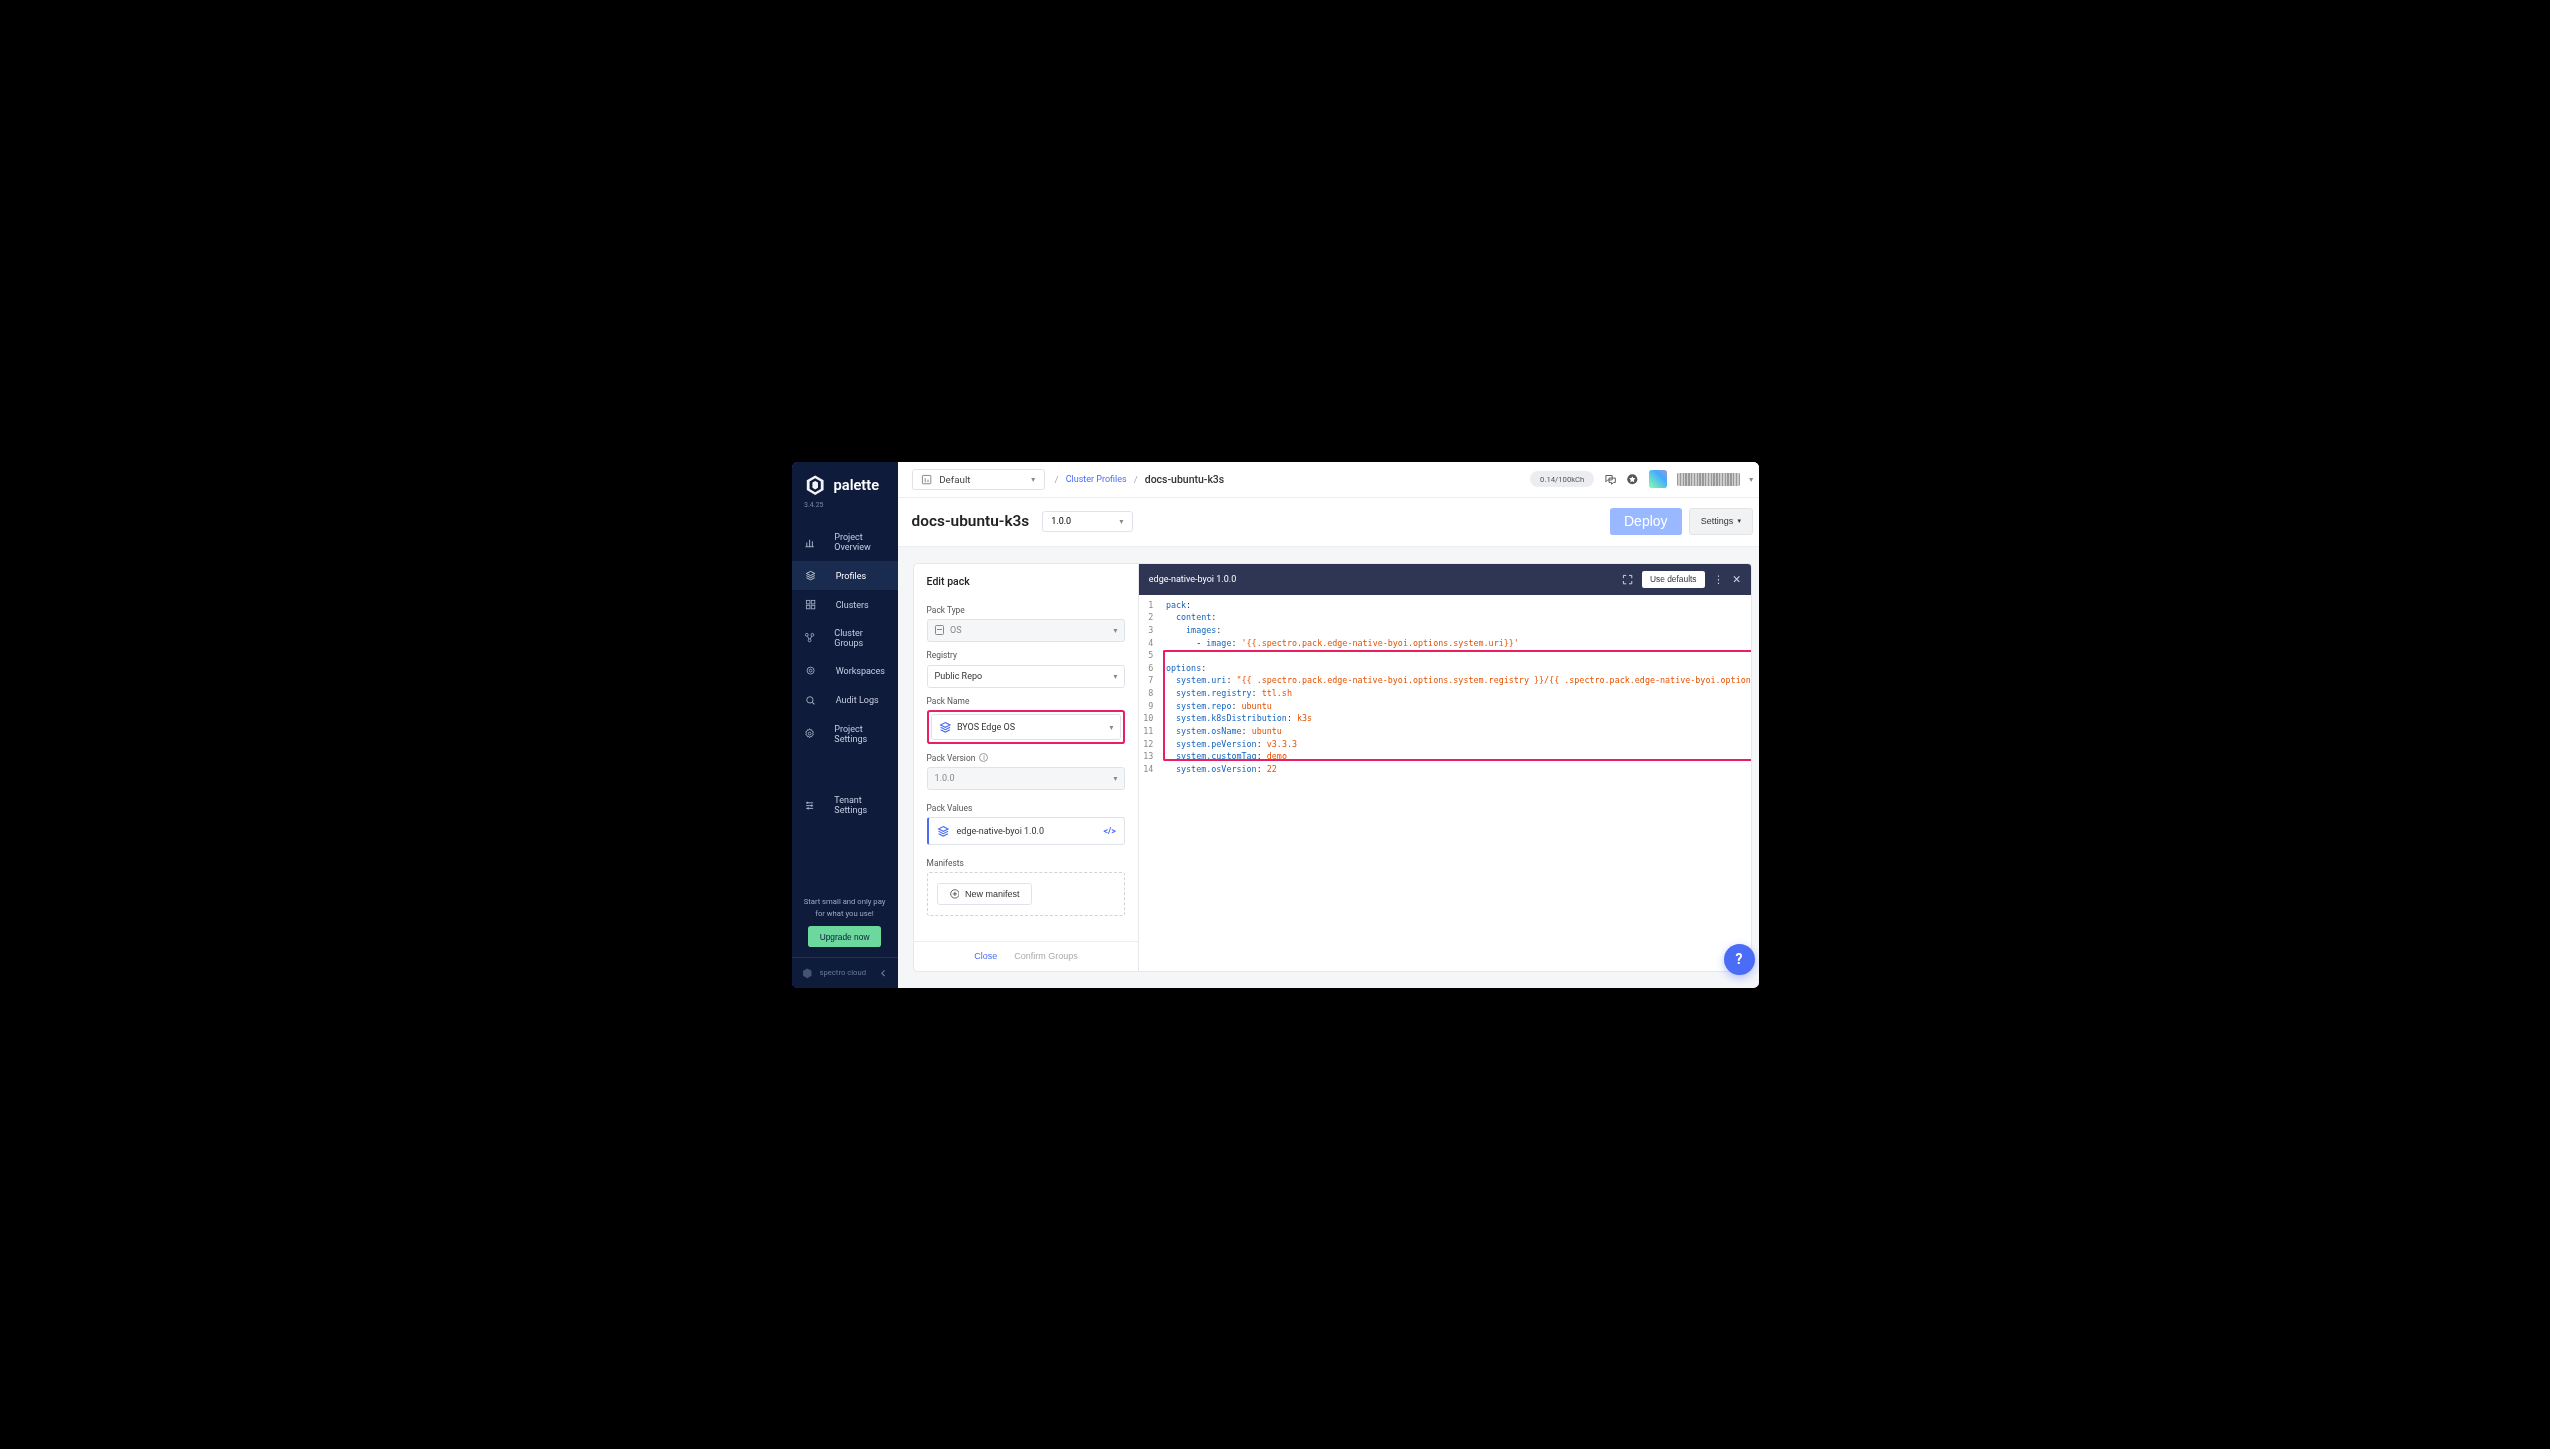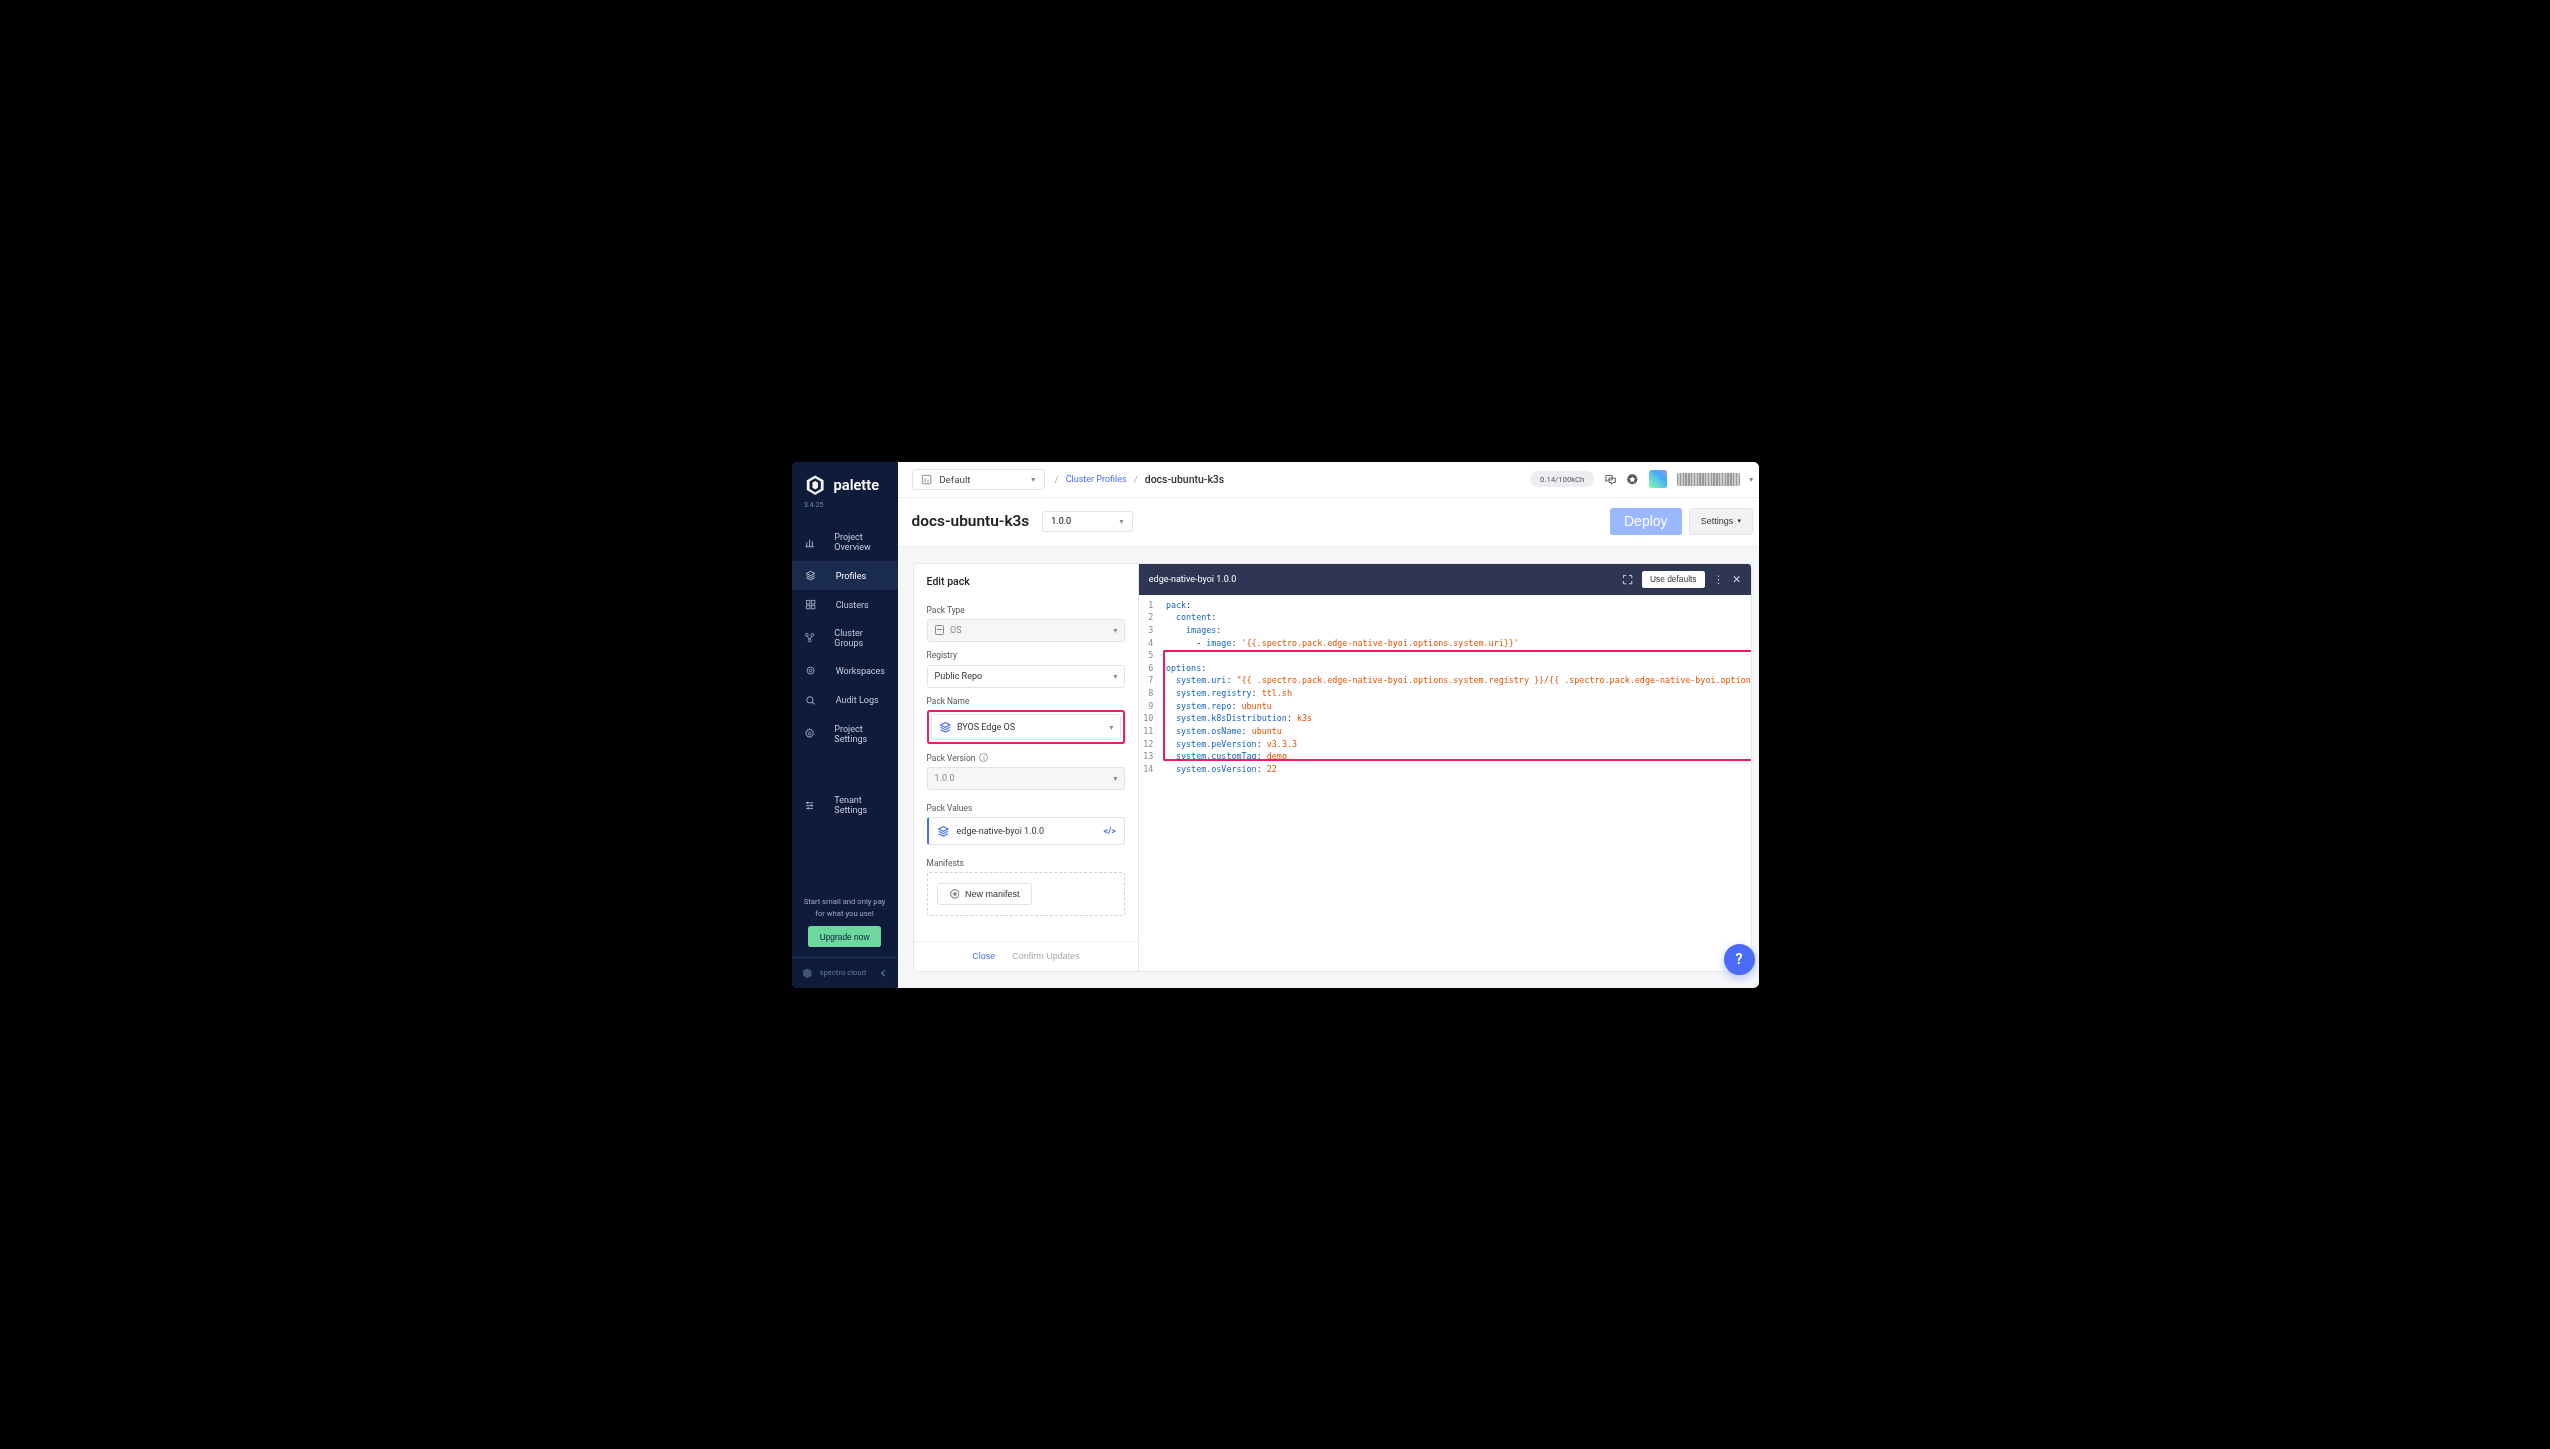--- a/index.html
+++ b/index.html
@@ -312,21 +312,21 @@
               <svg width="9.8" height="9.8" viewBox="0 0 14 14">
                     <circle cx="7" cy="7" r="6" fill="none" stroke="#555" stroke-width="1.3"></circle>
                     <path stroke="#555" stroke-width="1.4" d="M7 4v6M4 7h6"></path>
                   </svg>
               <span>New manifest</span>
             </button>
           </div>
         </div>
         <div class="panel-footer">
           <button class="close-btn">Close</button>
-          <button class="confirm-btn">Confirm Updates</button>
+          <button class="confirm-btn">Confirm Groups</button>
         </div>
       </div>
 
       <div class="editor-panel">
         <div class="editor-header">
           <span class="editor-title">edge-native-byoi 1.0.0</span>
           <div class="editor-header-right">
             <span class="ed-icon">
               <svg width="11.2" height="11.2" viewBox="0 0 16 16">
                     <path stroke="currentColor" stroke-width="1.4" fill="none" d="M2 6V2h4M14 10v4h-4M10 2h4v4M6 14H2v-4"></path>

